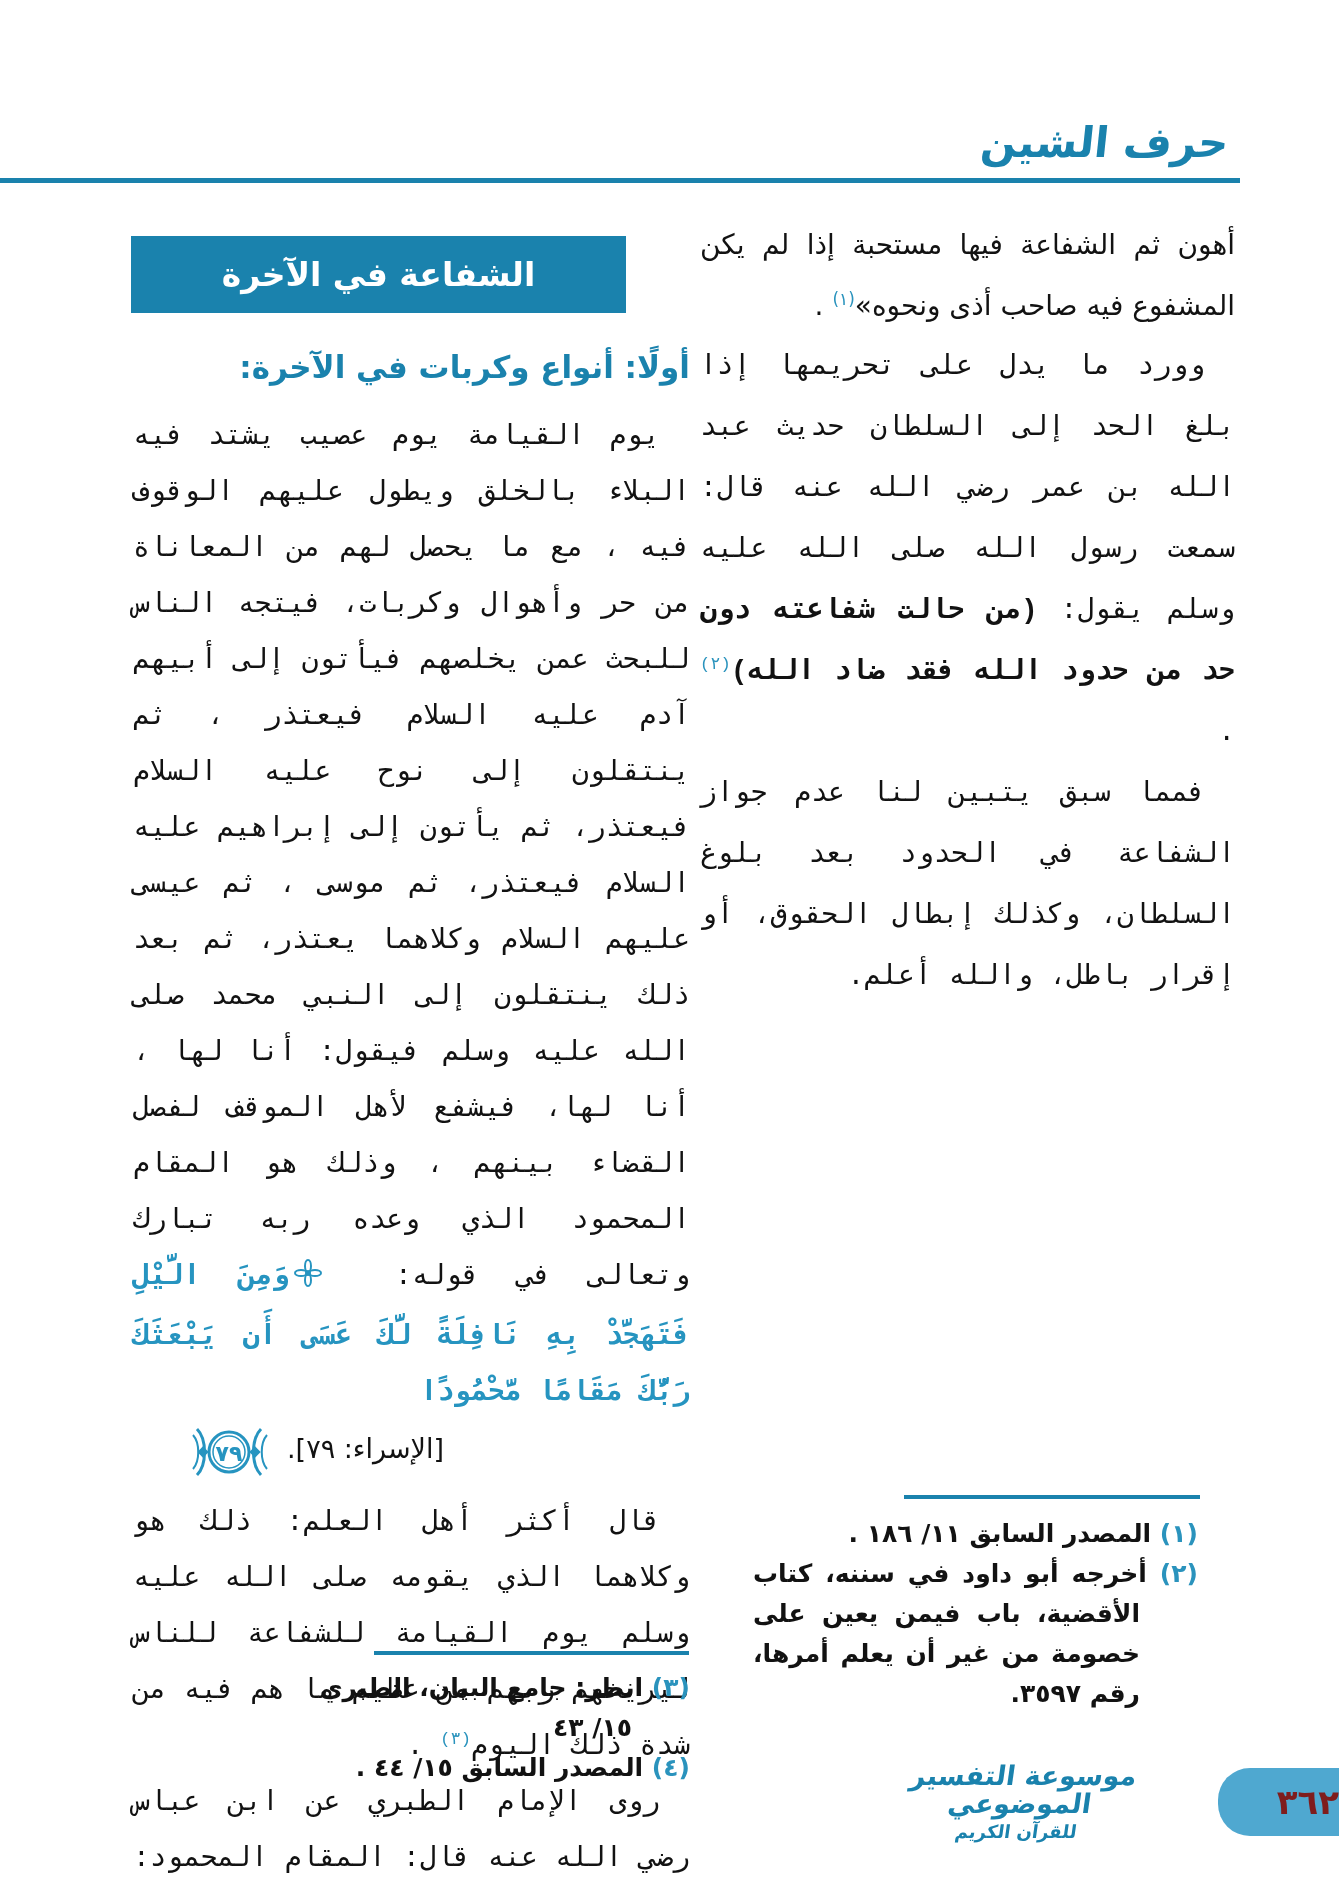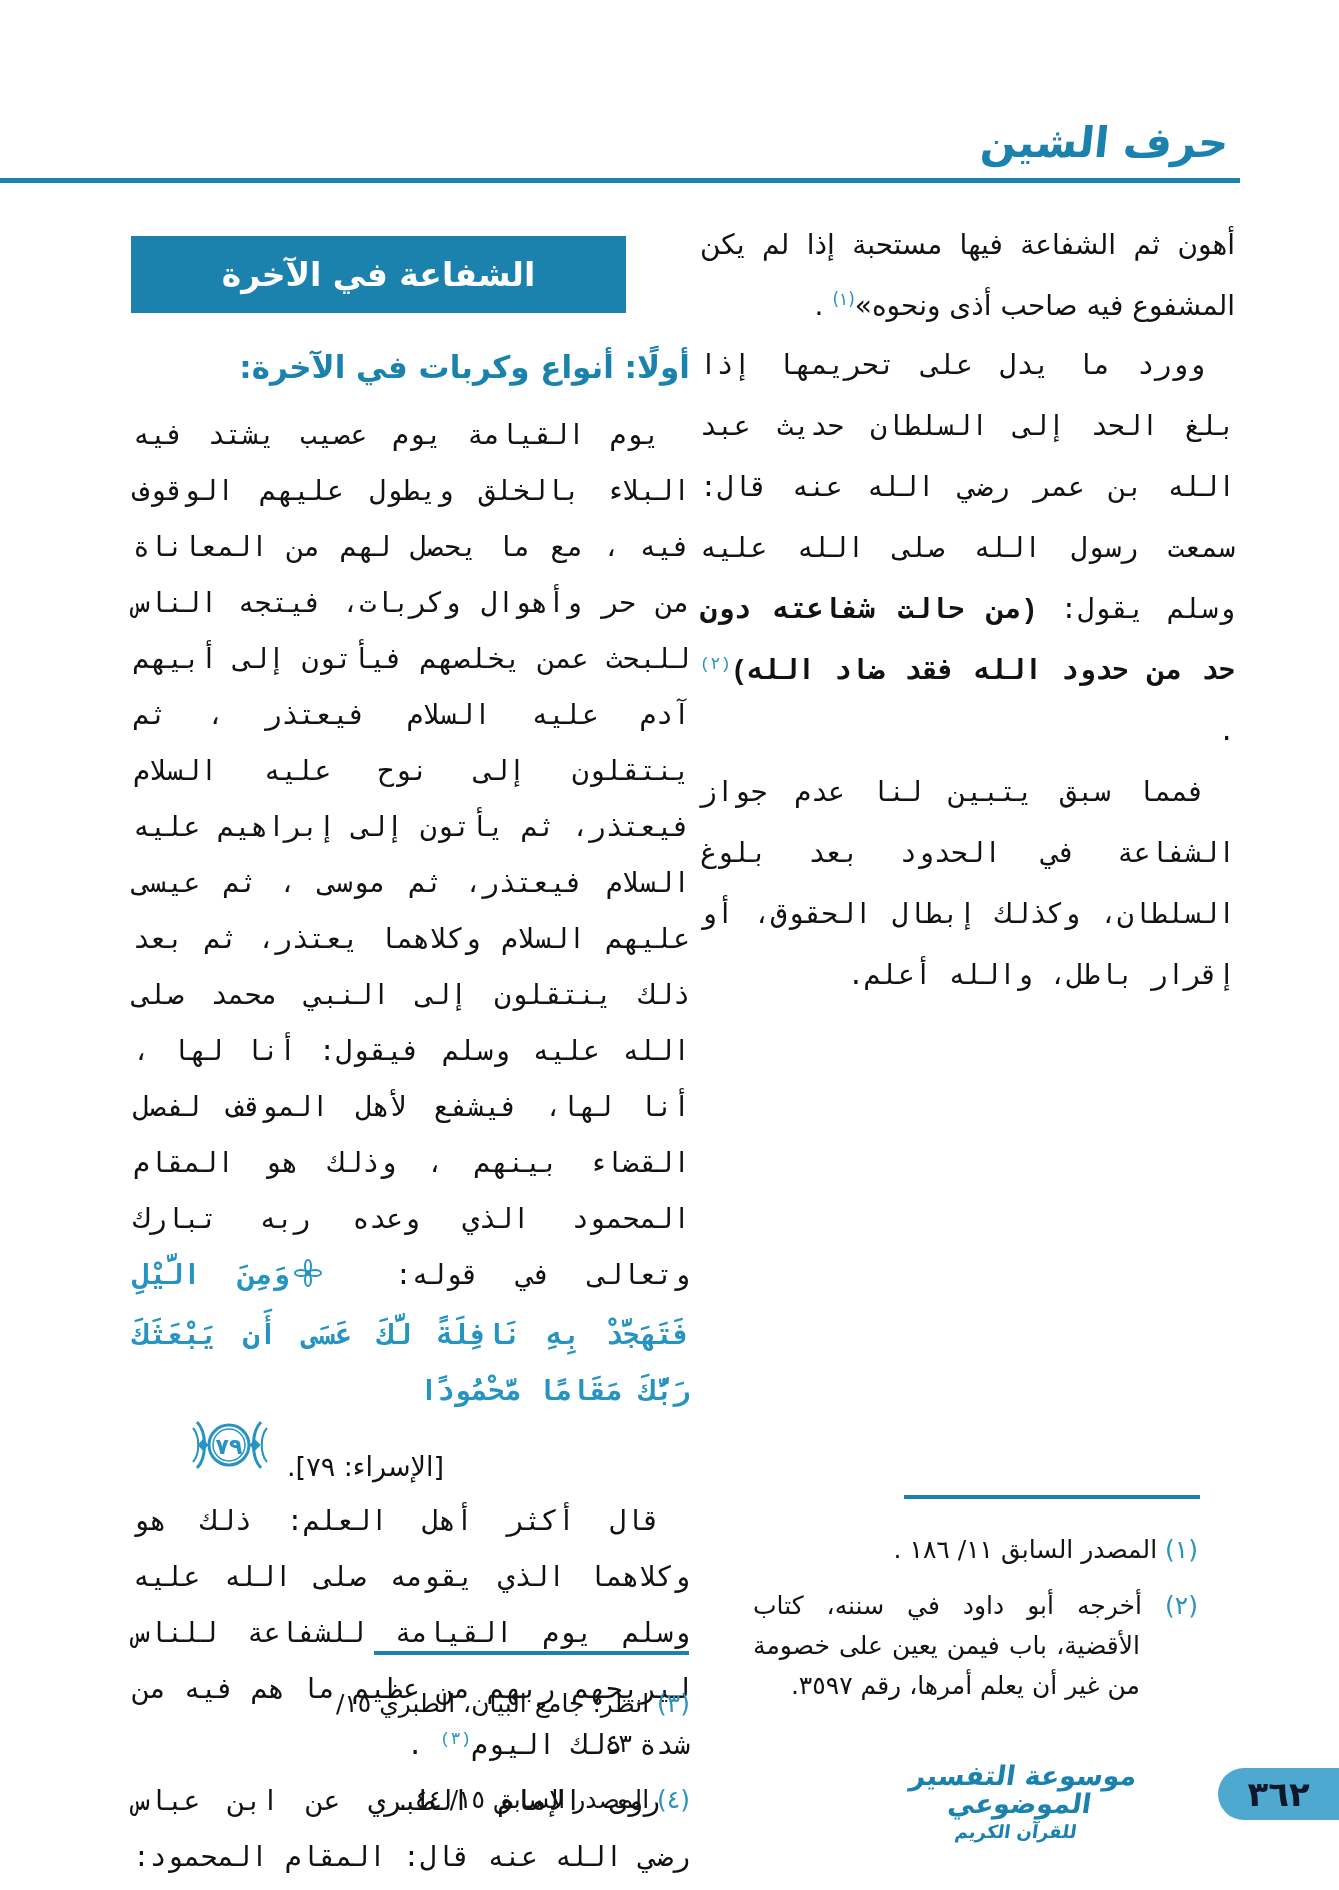--- a/index.html
+++ b/index.html
@@ -49,50 +49,50 @@
   .section-subtitle{
     margin:26px 0 14px 0;
     color:#1a82ad;font-size:31px;font-weight:bold;
     text-align:right;line-height:56px;text-indent:0;
   }
   
   .verse{color:#2694c0;font-weight:bold;}
   .qmark{display:inline-block;vertical-align:-4px;margin:0 4px;}
   .verse-end-row{
     direction:ltr;
-    display:flex;align-items:flex-end;gap:12px;
+    display:flex;align-items:flex-start;gap:12px;
     padding-left:58px;height:74px;
   }
   .verse-ref{direction:rtl;font-size:27px;color:#121212;white-space:nowrap;}
   
   .fn-sep{position:absolute;height:4px;background:#1a82ad;}
   .fn-sep-right{top:1495px;left:904px;width:296px;}
   .fn-sep-left{top:1651px;left:374px;width:315px;}
   .footnotes{position:absolute;font-size:25px;line-height:40px;text-align:right;}
   .footnotes-right{top:1514px;right:141px;width:445px;text-align:justify;}
   .footnotes-left{top:1668px;right:649px;width:375px;}
-  .footnote{padding-right:58px;text-indent:-58px;margin:16px 0 0 0;}
+  .footnote{padding-right:58px;text-indent:-58px;margin:0 0 0 0;font-weight:bold;}
   .footnote.cont{padding-right:16px;text-indent:0;}
   .fn-marker{color:#2a93bd;letter-spacing:1px;}
   
   .publisher-logo{
     position:absolute;top:1762px;left:905px;width:230px;
     color:#1a82ad;text-align:center;line-height:1.05;
     transform:skewX(-8deg);
     font-weight:bold;
   }
   .logo-line1{font-size:27px;letter-spacing:-1px;}
   .logo-line2{font-size:18px;margin-top:4px;}
   .page-pill{
     position:absolute;top:1768px;right:0;
-    width:121px;height:52px;
+    width:121px;height:68px;
     background:#4fa8d0;
     border-radius:32px 0 0 32px;
-    display:flex;align-items:center;justify-content:center;
-    color:#0f172a;font-size:34px;font-weight:bold;
+    display:flex;align-items:center;justify-content:flex-start;
+    color:#7f1d1d;font-size:34px;font-weight:bold;
   }
 </style>
 </head>
 <body>
 
 <div class="page">
 
   <div class="chapter-title">حرف الشين</div>
   <div class="header-rule"></div>
 

